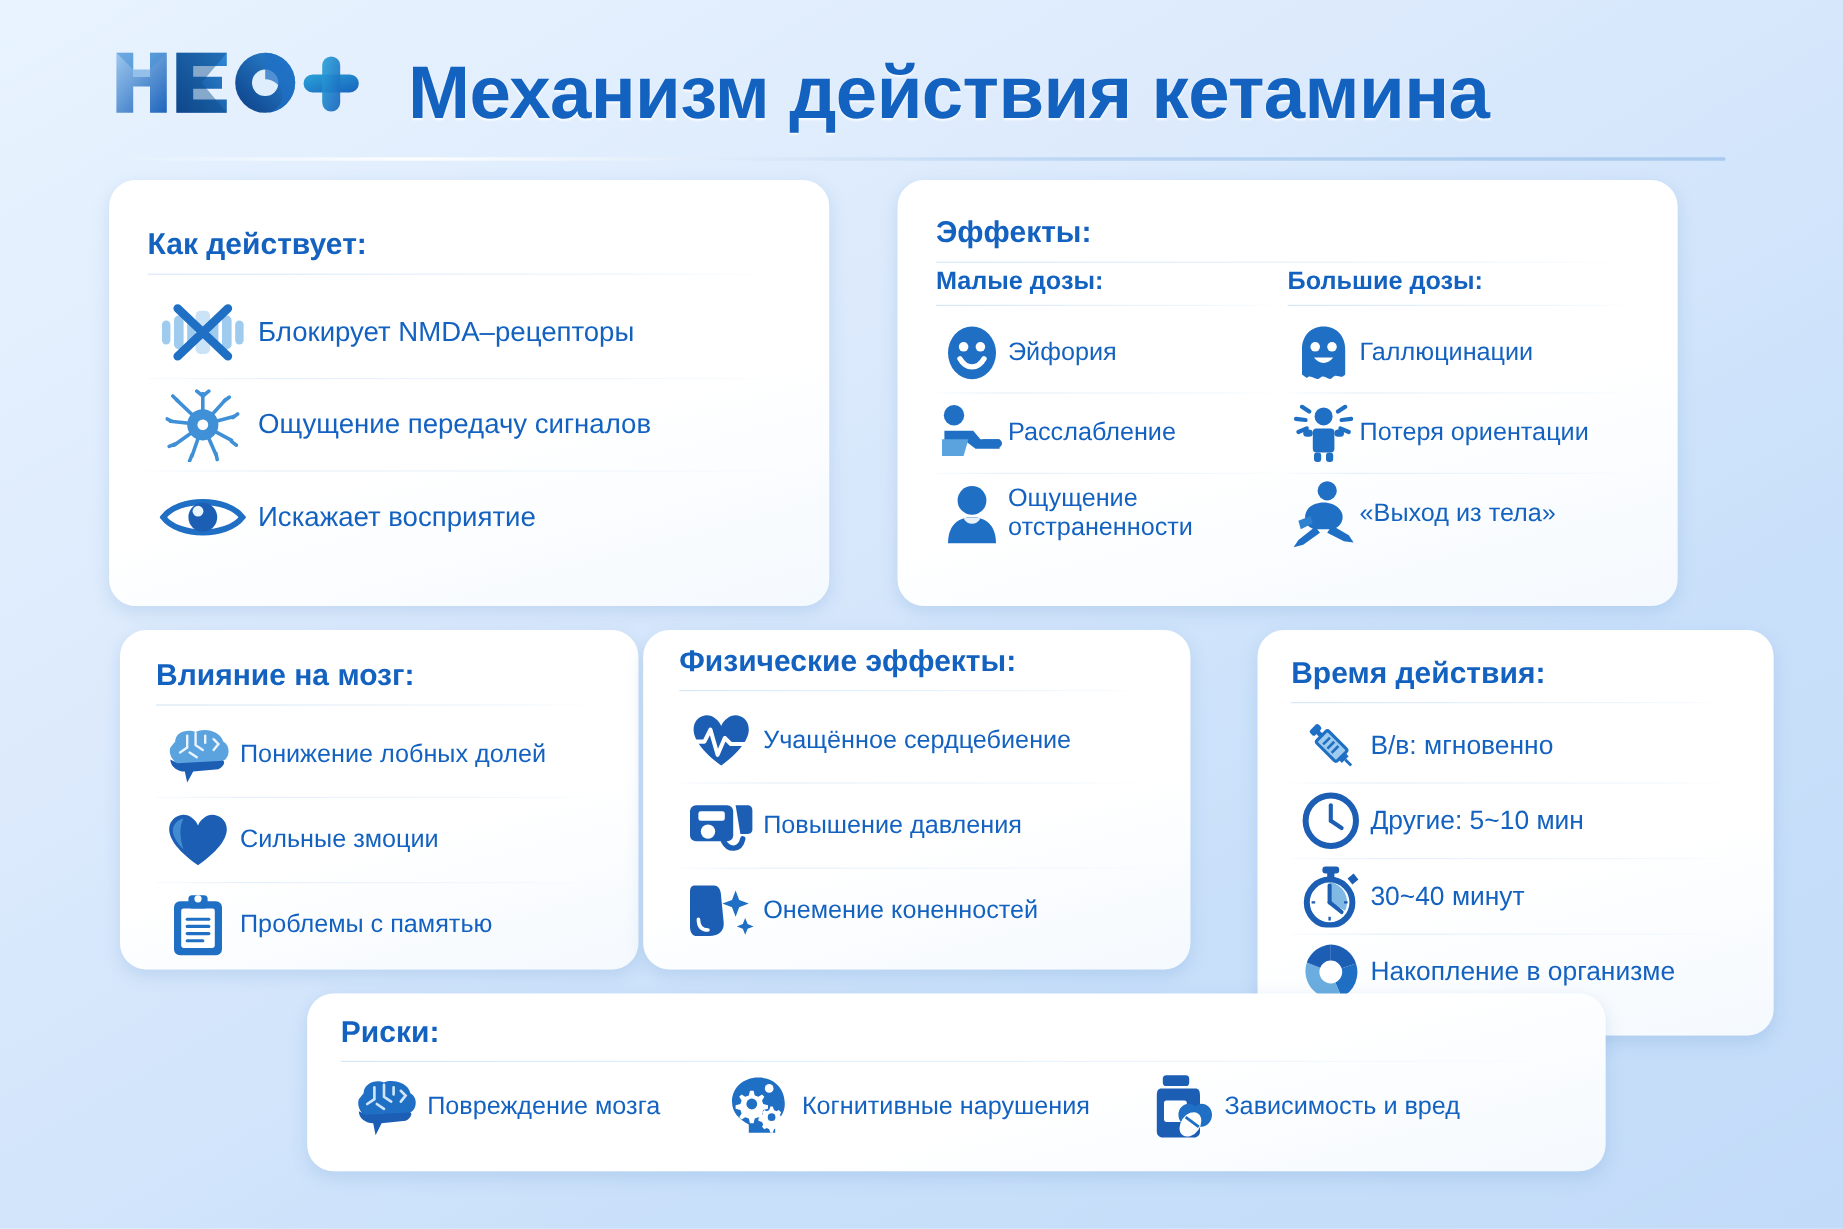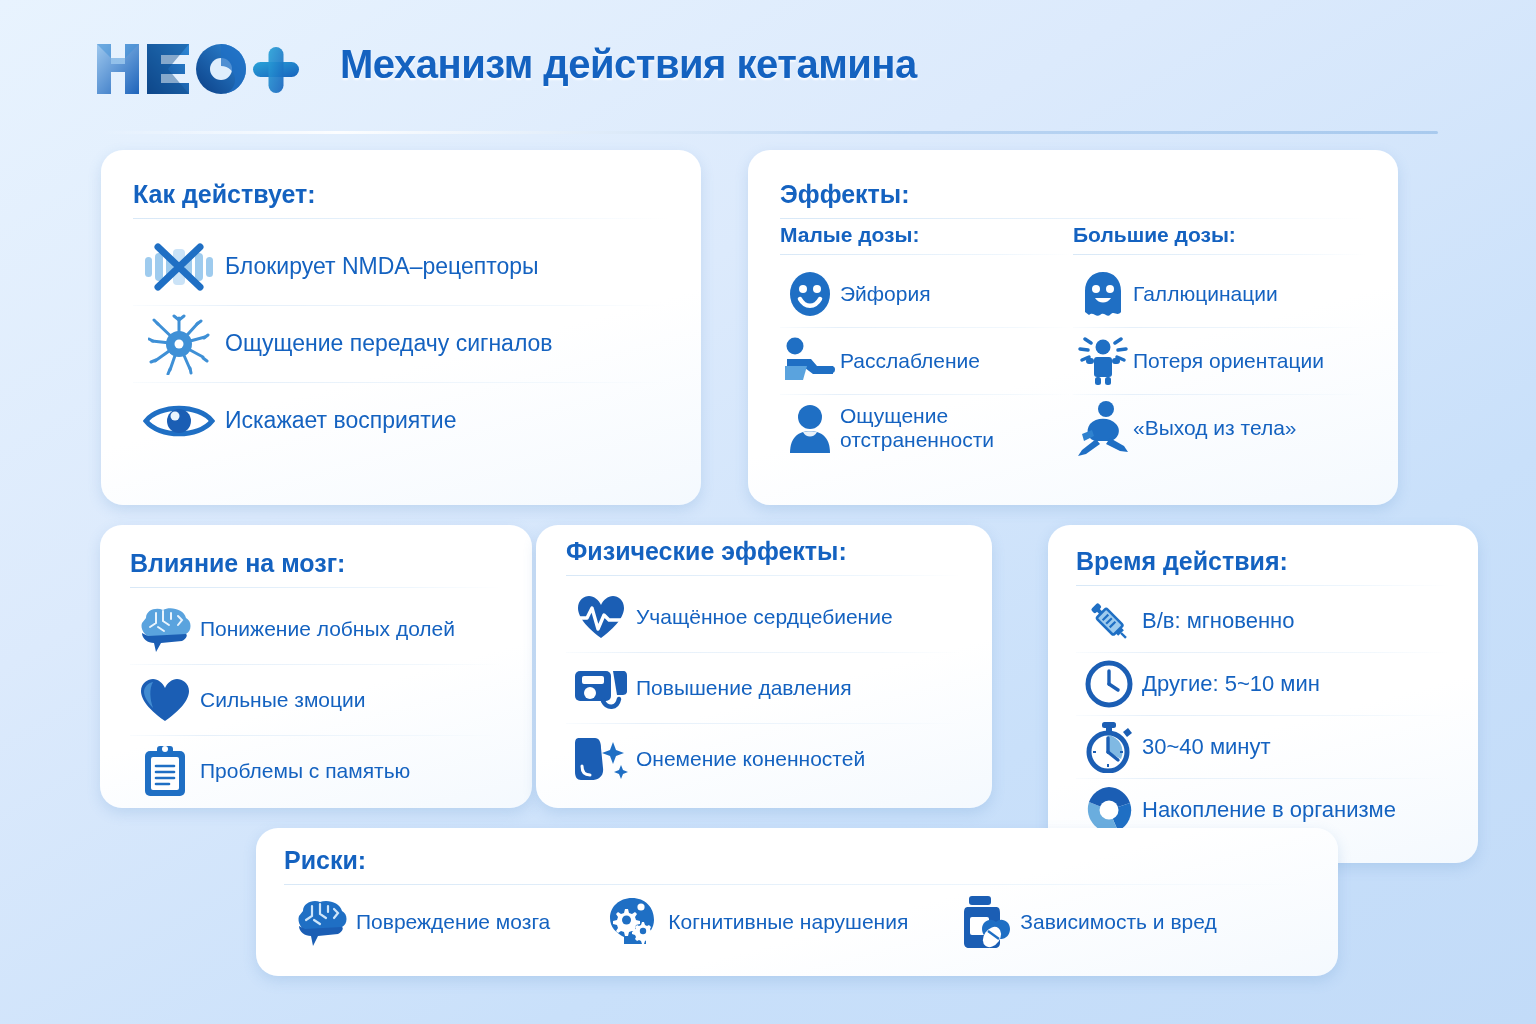--- a/index.html
+++ b/index.html
@@ -9,21 +9,21 @@
     background:linear-gradient(150deg,#e8f3fe 0%,#dceafc 35%,#c9e0fa 70%,#c2dbf8 100%);
     position:relative;
   }
   .canvas{position:absolute;inset:0;}
 
   
   .logo{position:absolute;left:95px;top:38px;width:205px;height:62px;}
   .logo svg{width:100%;height:100%;display:block;}
   .page-title{
     position:absolute;left:340px;top:42px;
-    font-size:40px;font-weight:bold;color:#1462c0;
+    font-size:62px;font-weight:bold;color:#1462c0;
     letter-spacing:-0.5px;white-space:nowrap;
     text-shadow:0 2px 2px rgba(255,255,255,.85);
   }
   .header-rule{
     position:absolute;left:98px;top:131px;width:1340px;height:3px;
     background:linear-gradient(90deg,rgba(255,255,255,0) 0%,rgba(255,255,255,.9) 18%,rgba(160,196,235,.55) 60%,rgba(150,190,232,.7) 100%);
     border-radius:2px;
   }
 
   
@@ -37,21 +37,21 @@
   }
   .title-rule{height:1px;background:linear-gradient(90deg,#d8e8f7,#eef6fd 75%,rgba(255,255,255,0));}
   .row-rule{height:1px;background:linear-gradient(90deg,rgba(226,239,250,.2),#e6f0fa 20%,#f2f8fd 80%,rgba(255,255,255,0));}
 
   .row{display:flex;align-items:center;}
   .ico{flex:0 0 auto;display:flex;align-items:center;justify-content:center;}
   .ico svg{display:block;}
   .row-label{color:#1462c0;font-size:22px;line-height:1.12;}
 
   
-  #card-how    {left:101px; top:150px;  width:600px; height:355px; padding:30px 32px;}
+  #card-how    {left:91px; top:150px;  width:600px; height:355px; padding:40px 32px;}
   #card-eff    {left:748px; top:150px;  width:650px; height:355px; padding:30px 32px;}
   #card-brain  {left:100px; top:525px;  width:432px; height:283px; padding:24px 30px;}
   #card-phys   {left:536px; top:525px;  width:456px; height:283px; padding:12px 30px;}
   #card-time   {left:1048px;top:525px;  width:430px; height:338px; padding:22px 28px;}
   #card-risks  {left:256px; top:828px;  width:1082px; height:148px; padding:18px 28px;}
 
   #card-how .row{height:76px;}
   #card-how .ico{width:92px;}
   #card-how .row-label{font-size:23px;}
 

